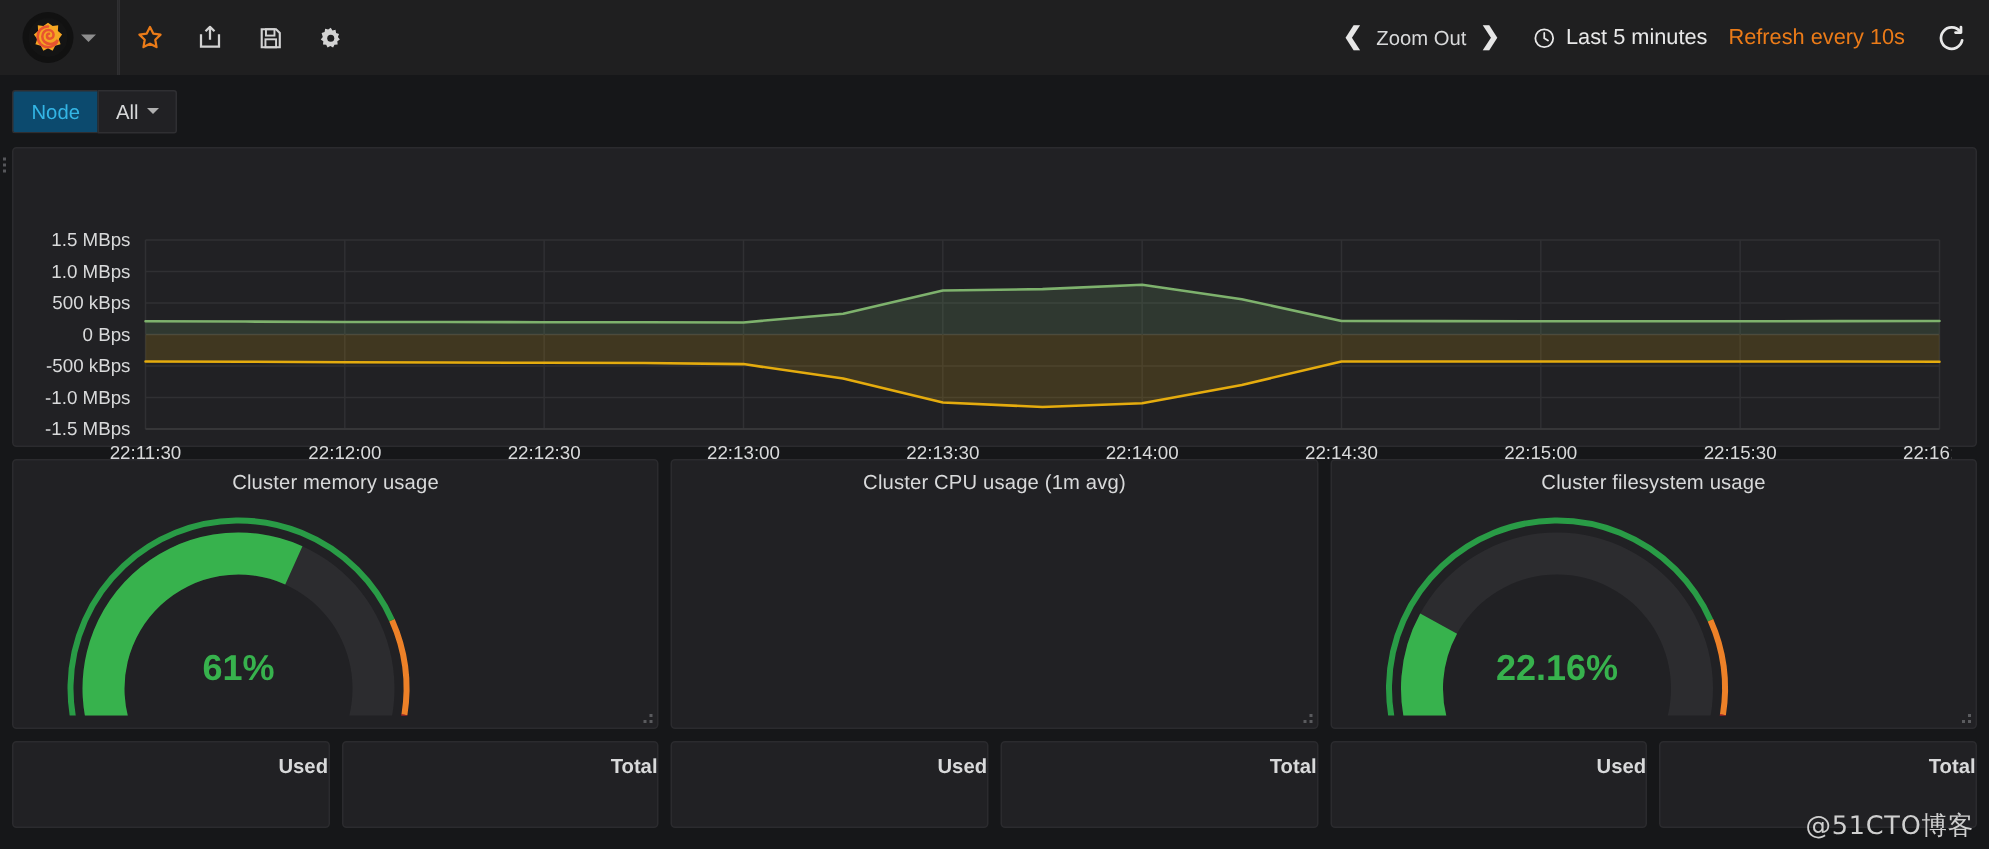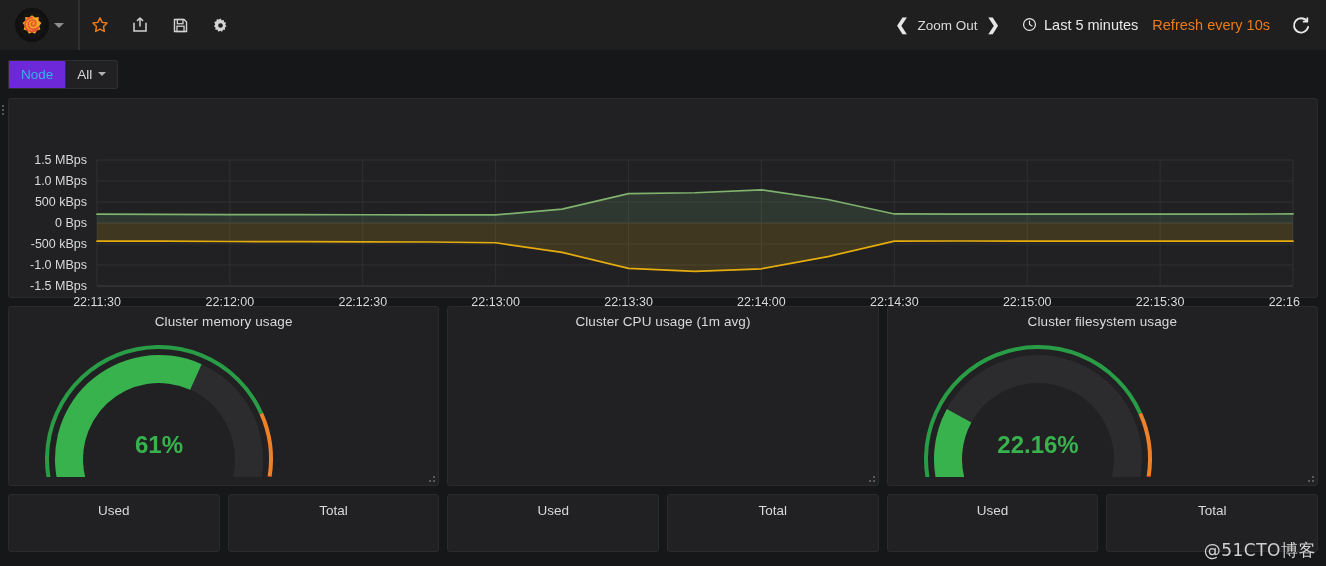--- a/index.html
+++ b/index.html
@@ -73,41 +73,41 @@
     padding-right: 6px;
   }
   .zoom-group {
     display: flex; align-items: center; gap: 9px;
     padding: 0 10px;
     cursor: pointer;
   }
   .zoom-label { font-size: 13.5px; color: #d8d9da; }
   .chev { color: #e6e6e6; font-size: 16px; line-height: 1; font-weight: 700; }
   .time-group {
-    display: flex; gap: 7px;
+    display: flex; align-items: center; gap: 7px;
     padding: 0 8px 0 12px;
     cursor: pointer;
   }
   .time-label { font-size: 14.5px; color: #e8e8e8; white-space: nowrap; }
   .refresh-label {
     font-size: 14.5px; color: #eb7b18; white-space: nowrap;
     padding: 0 10px 0 6px; cursor: pointer;
   }
 
   
   .submenu {
     height: 48px;
     background: #161719;
     display: flex; align-items: center;
     padding: 0 8px;
     gap: 2px;
   }
   .var-wrap { display: flex; align-items: stretch; }
   .var-label {
-    background: #6d28d9;
+    background: #0c4a6e;
     border: 1px solid #2f2f32;
     border-right: none;
     border-radius: 2px 0 0 2px;
     color: #33b5e5;
     font-size: 13.5px;
     padding: 4px 12px;
     display: flex; align-items: center;
   }
   .var-value {
     background: #212124;
@@ -173,22 +173,22 @@
   .gauge-holder svg { display: block; }
   .gauge-value {
     font-size: 24px; font-weight: bold;
     fill: #37b24d;
     font-family: "Liberation Sans", sans-serif;
   }
 
   
   .stat-panel { height: 58px; }
   .stat-title {
-    text-align: center; font-size: 13.5px; color: #d8d9da;
-    font-weight: 400; padding-top: 8px;
+    text-align: right; font-size: 13.5px; color: #d8d9da;
+    font-weight: 700; padding-top: 8px;
   }
 
   
   .watermark {
     position: absolute; right: 10px; bottom: 4px;
     font-size: 17px; color: #cfcfcf;
     font-family: "DejaVu Sans", sans-serif;
     letter-spacing: .5px;
     pointer-events: none;
     margin-left: 36px;

